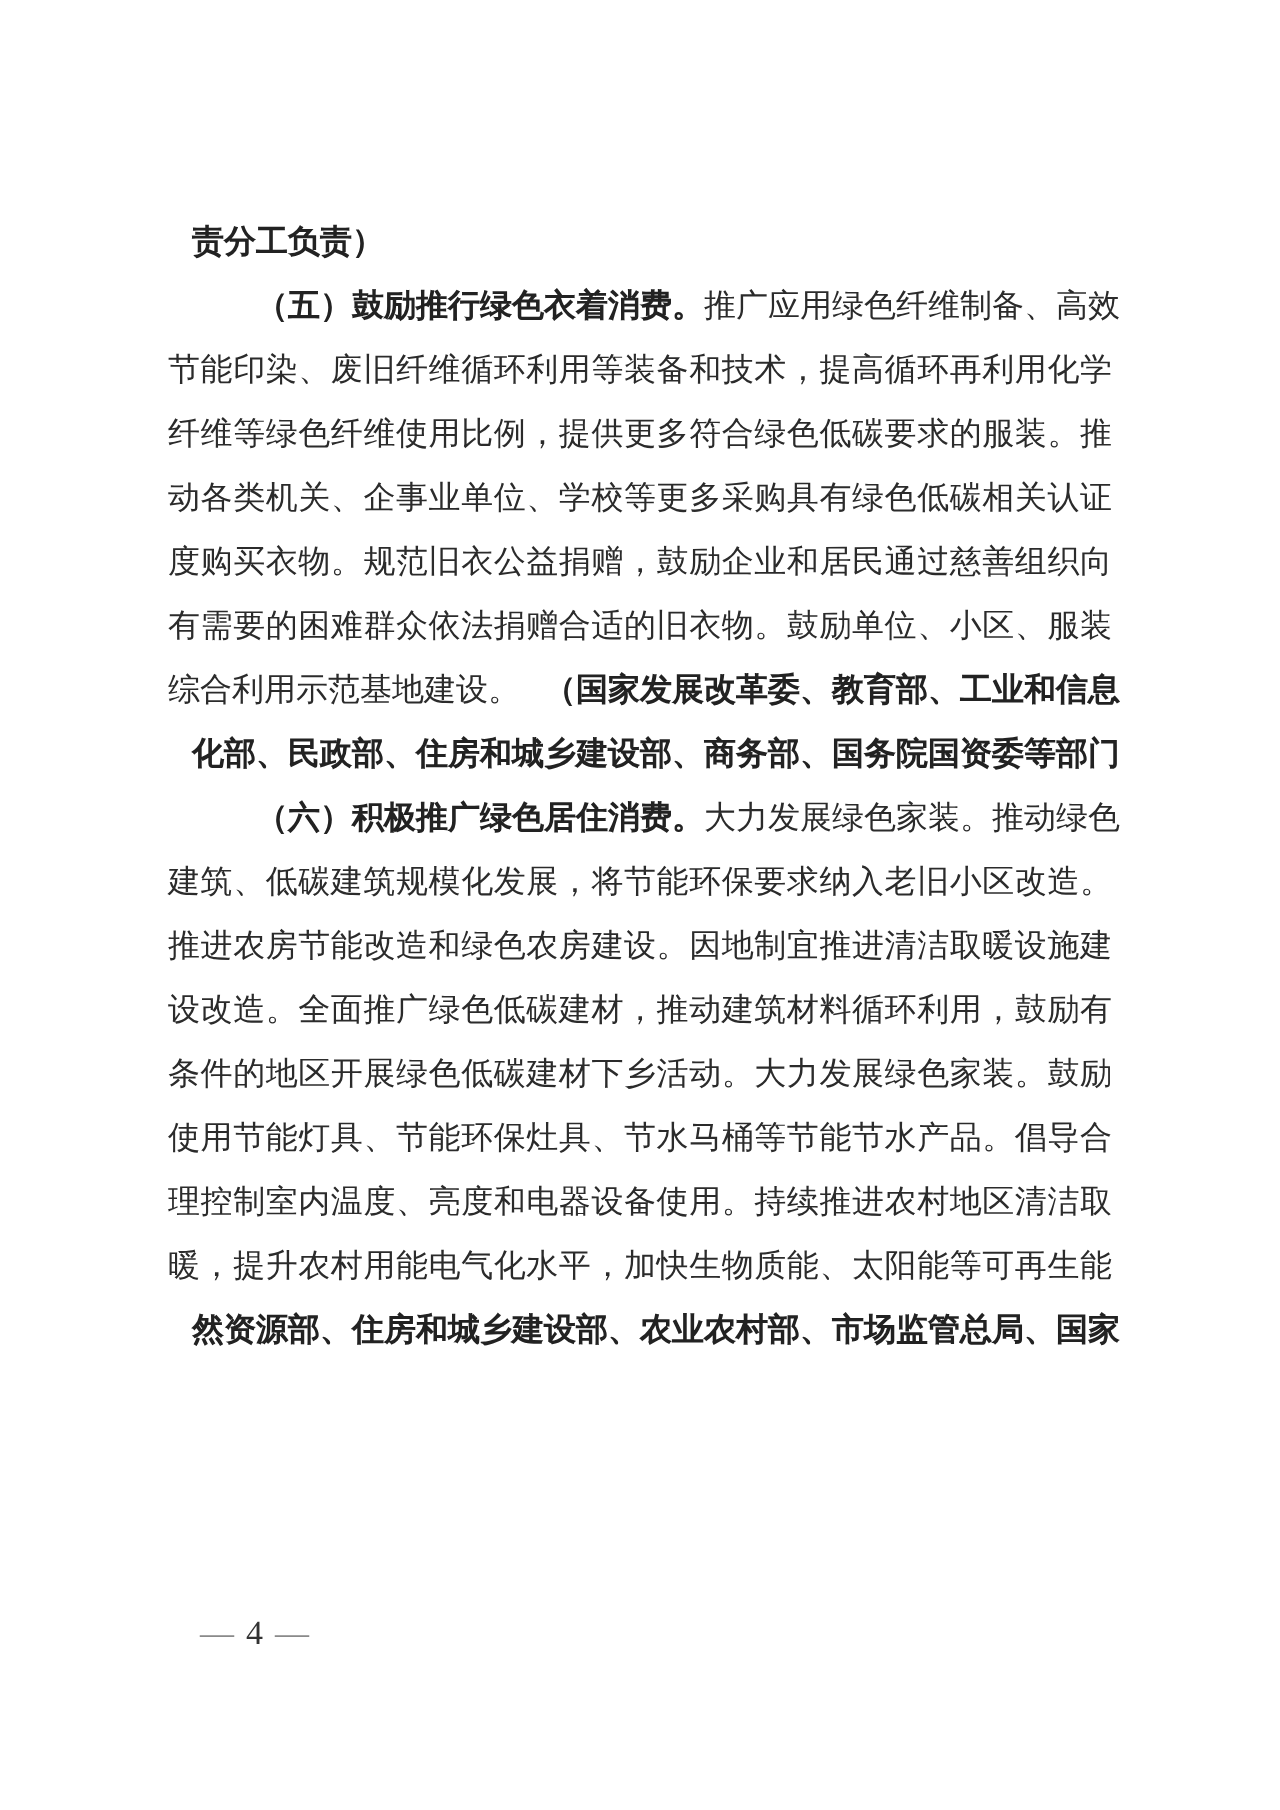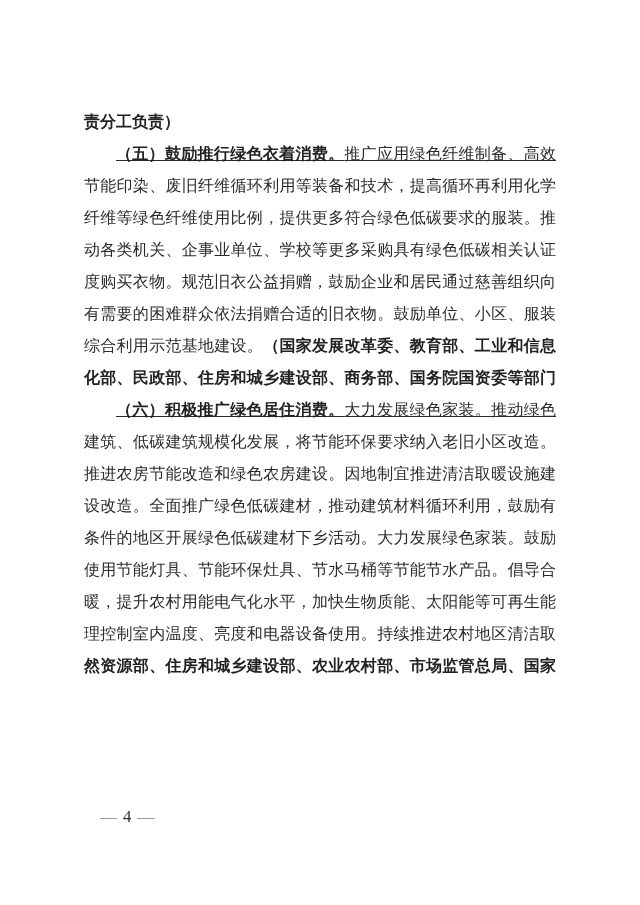--- a/index.html
+++ b/index.html
@@ -30,25 +30,25 @@
     text-align: justify;
     text-align-last: justify;
     white-space: nowrap;
   }
   .line.no-justify {
     text-align: left;
     text-align-last: left;
   }
   .line.indent {
     text-indent: 32px;
-    text-decoration: underline;
   }
   .bold {
     font-weight: 700;
     color: #222222;
+    margin-left: 12px;
   }
   .footer {
     position: absolute;
     left: 94px;
     top: 806px;
     font-size: 17px;
     line-height: 22px;
   }
   .footer .dash {
     color: #8a8a8a;
@@ -71,20 +71,20 @@
       <div class="line"><span>度购买衣物。规范旧衣公益捐赠，鼓励企业和居民通过慈善组织向</span></div>
       <div class="line"><span>有需要的困难群众依法捐赠合适的旧衣物。鼓励单位、小区、服装</span></div>
       <div class="line"><span>综合利用示范基地建设。</span><span class="bold">（国家发展改革委、教育部、工业和信息</span></div>
       <div class="line"><span class="bold">化部、民政部、住房和城乡建设部、商务部、国务院国资委等部门</span></div>
       <div class="line indent"><span class="bold">（六）积极推广绿色居住消费。</span><span>大力发展绿色家装。推动绿色</span></div>
       <div class="line"><span>建筑、低碳建筑规模化发展，将节能环保要求纳入老旧小区改造。</span></div>
       <div class="line"><span>推进农房节能改造和绿色农房建设。因地制宜推进清洁取暖设施建</span></div>
       <div class="line"><span>设改造。全面推广绿色低碳建材，推动建筑材料循环利用，鼓励有</span></div>
       <div class="line"><span>条件的地区开展绿色低碳建材下乡活动。大力发展绿色家装。鼓励</span></div>
       <div class="line"><span>使用节能灯具、节能环保灶具、节水马桶等节能节水产品。倡导合</span></div>
+      <div class="line"><span>理控制室内温度、亮度和电器设备使用。持续推进农村地区清洁取</span></div>
       <div class="line"><span>暖，提升农村用能电气化水平，加快生物质能、太阳能等可再生能</span></div>
-      <div class="line"><span>理控制室内温度、亮度和电器设备使用。持续推进农村地区清洁取</span></div>
       <div class="line"><span class="bold">然资源部、住房和城乡建设部、农业农村部、市场监管总局、国家</span></div>
     </div>
   <div class="footer">
     <span class="dash">—</span><span class="num">4</span><span class="dash">—</span>
   </div>
 </div>
 
 </body></html>

